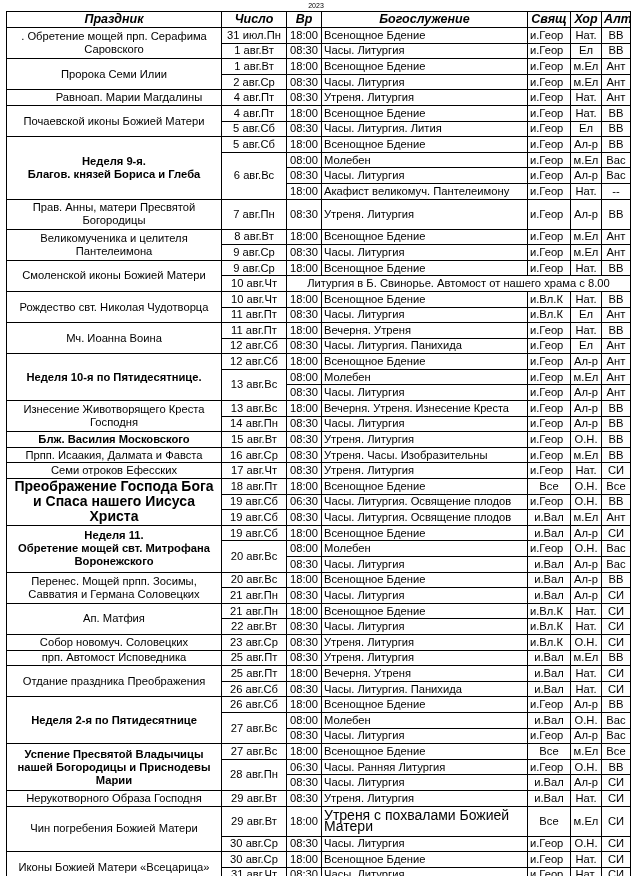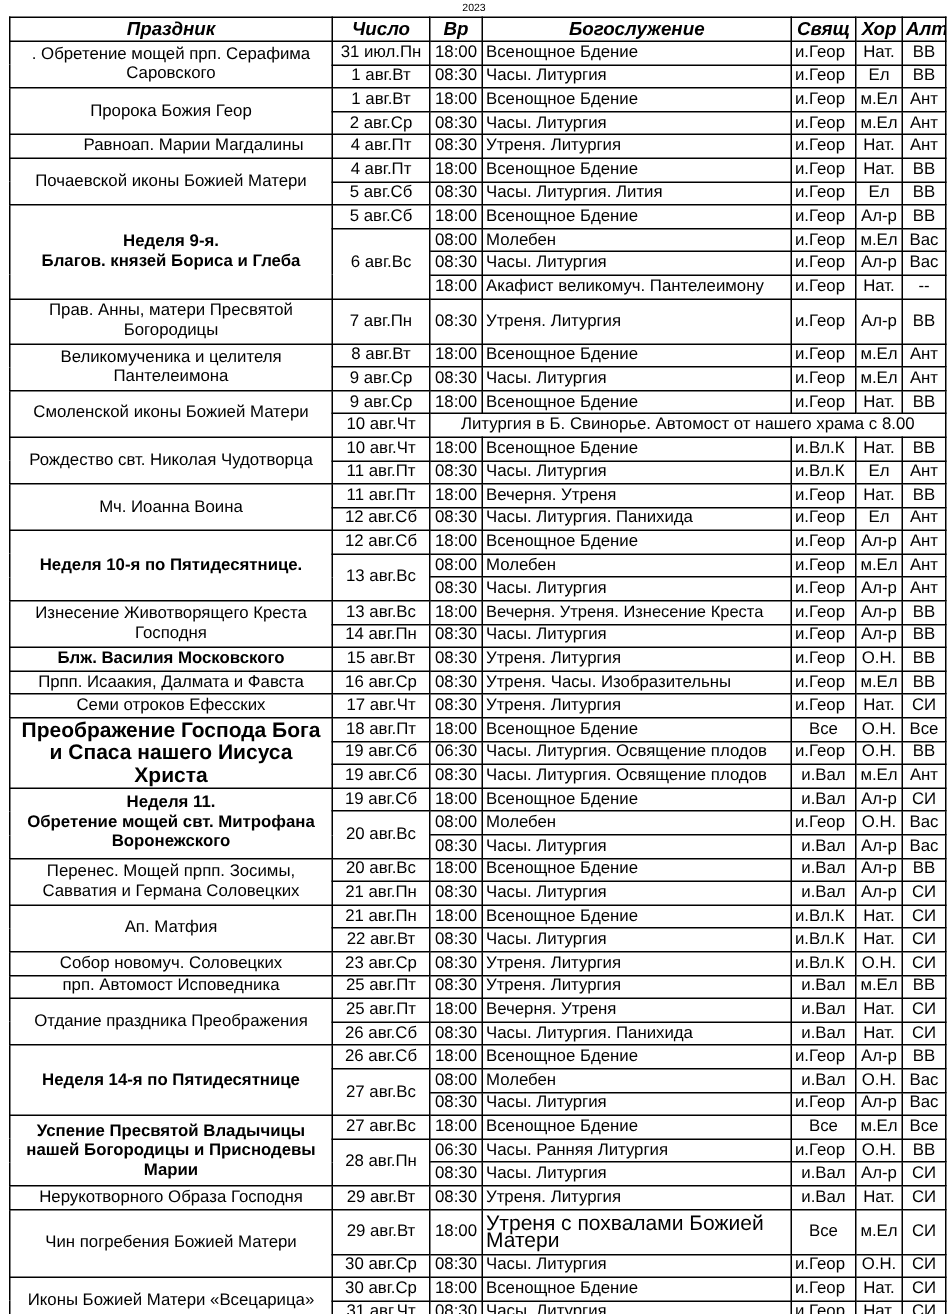--- a/index.html
+++ b/index.html
@@ -77,21 +77,21 @@
       </tr>
       <tr>
         <td class="date" rowspan="1">1 авг.Вт</td>
         <td class="time">08:30</td>
         <td class="svc">Часы. Литургия</td>
         <td class="priest">и.Геор</td>
         <td class="choir">Ел</td>
         <td class="alto">ВВ</td>
       </tr>
       <tr>
-        <td class="feast" rowspan="2" style="white-space: pre-line;">Пророка Божия Геор</td>
+        <td class="feast" rowspan="2" style="white-space: pre-line;">Пророка Семи Илии</td>
         <td class="date" rowspan="1">1 авг.Вт</td>
         <td class="time">18:00</td>
         <td class="svc">Всенощное Бдение</td>
         <td class="priest">и.Геор</td>
         <td class="choir">м.Ел</td>
         <td class="alto">Ант</td>
       </tr>
       <tr>
         <td class="date" rowspan="1">2 авг.Ср</td>
         <td class="time">08:30</td>
@@ -412,21 +412,21 @@
       </tr>
       <tr>
         <td class="date" rowspan="1">26 авг.Сб</td>
         <td class="time">08:30</td>
         <td class="svc">Часы. Литургия. Панихида</td>
         <td class="priest c">и.Вал</td>
         <td class="choir">Нат.</td>
         <td class="alto">СИ</td>
       </tr>
       <tr>
-        <td class="feast bold" rowspan="3" style="white-space: pre-line;">Неделя 14-я по Пятидесятнице</td>
+        <td class="feast bold" rowspan="3" style="white-space: pre-line;">Неделя 2-я по Пятидесятнице</td>
         <td class="date" rowspan="1">26 авг.Сб</td>
         <td class="time">18:00</td>
         <td class="svc">Всенощное Бдение</td>
         <td class="priest">и.Геор</td>
         <td class="choir">Ал-р</td>
         <td class="alto">ВВ</td>
       </tr>
       <tr>
         <td class="date" rowspan="2">27 авг.Вс</td>
         <td class="time">08:00</td>

